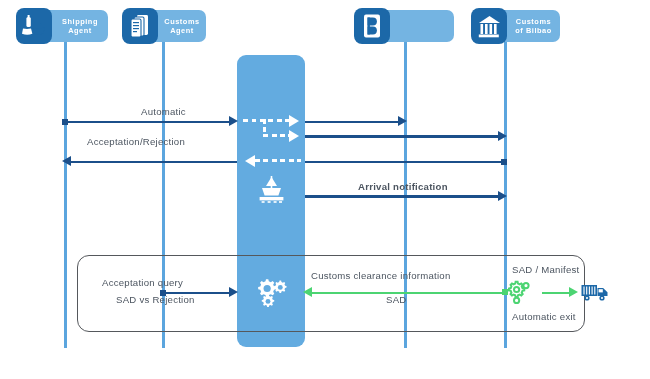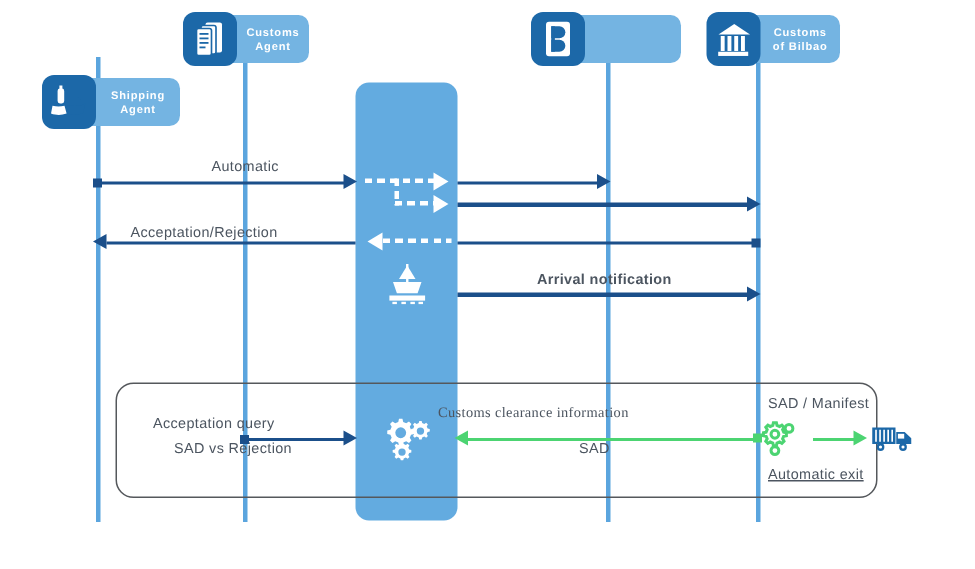--- a/index.html
+++ b/index.html
@@ -84,21 +84,21 @@
           <circle cx="13.15" cy="11.5" r="3.6" fill="#63ABE0"></circle>
           <path d="M25.5 3.6 l1.6 0 .35 1.45 1.4.58 1.27-.75 1.12 1.12-.75 1.27.58 1.4 1.45.35 0 1.6-1.45.35-.58 1.4.75 1.27-1.12 1.12-1.27-.75-1.4.58-.35 1.45-1.6 0-.35-1.45-1.4-.58-1.27.75-1.12-1.12.75-1.27-.58-1.4-1.45-.35 0-1.6 1.45-.35.58-1.4-.75-1.27 1.12-1.12 1.27.75 1.4-.58z"></path>
           <circle cx="26.3" cy="10.4" r="2.45" fill="#63ABE0"></circle>
           <path d="M13.2 17.6 l1.6 0 .35 1.45 1.4.58 1.27-.75 1.12 1.12-.75 1.27.58 1.4 1.45.35 0 1.6-1.45.35-.58 1.4.75 1.27-1.12 1.12-1.27-.75-1.4.58-.35 1.45-1.6 0-.35-1.45-1.4-.58-1.27.75-1.12-1.12.75-1.27-.58-1.4-1.45-.35 0-1.6 1.45-.35.58-1.4-.75-1.27 1.12-1.12 1.27.75 1.4-.58z"></path>
           <circle cx="14" cy="24.4" r="2.45" fill="#63ABE0"></circle>
         </g>
       </svg>
     </span>
   </div>
 
-  <div class="actor" style="left:30px;top:10px;width:90px;margin-top:42px;">
+  <div class="actor" style="left:18px;top:10px;width:90px;">
     <span class="badge">
       <svg width="26" height="24" viewBox="0 0 26 24">
         <path d="M2 14.5 c3 .6 5 .6 8 0 l1.4 5.2 c-3.6 1.3-6.8 1.3-10.4 0z" fill="#ffffff"></path>
         <rect x="5.4" y="3" width="4.4" height="10" rx="1.6" fill="#ffffff"></rect>
         <rect x="6.6" y="1" width="2" height="2.4" fill="#ffffff"></rect>
         <path d="M11 9 h7.5 a2 2 0 0 1 2 2 v4 h-9.5z" fill="#1C68A8"></path>
         <path d="M11.5 14 c4 1 8 1 12.4-1 l-1.6 6.4 c-3.6 1.4-7.2 1.4-10.4 .2z" fill="#1C68A8"></path>
       </svg>
     </span>
     <span class="alabel">Shipping
@@ -159,21 +159,21 @@
   <div class="head r" style="left:498px;top:130.5px;"></div>
 
   <div class="dash" style="left:243px;top:119px;width:48px;"></div>
   <div class="whead r" style="left:289px;top:115px;"></div>
   <div class="dashv" style="left:263px;top:119px;height:18px;"></div>
   <div class="dash" style="left:263px;top:134px;width:28px;"></div>
   <div class="whead r" style="left:289px;top:130px;"></div>
 
   <div class="head l" style="left:62px;top:156px;"></div>
   <div class="ln blue" style="left:71px;top:160.5px;width:166px;"></div>
-  <div class="lbl" style="left:87px;top:150px;">Acceptation/Rejection</div>
+  <div class="lbl" style="left:87px;top:136px;">Acceptation/Rejection</div>
 
   <div class="dash" style="left:255px;top:159px;width:46px;"></div>
   <div class="whead l" style="left:245px;top:155px;"></div>
 
   <div class="ln blue" style="left:305px;top:160.5px;width:198px;"></div>
   <div class="dot" style="left:501px;top:159px;"></div>
 
   <div class="ln blue" style="left:305px;top:195px;width:196px;"></div>
   <div class="head r" style="left:498px;top:190.5px;"></div>
   <div class="lbl" style="left:358px;top:181px;font-weight:bold;">Arrival notification</div>
@@ -182,21 +182,21 @@
 
   <div class="dot" style="left:160px;top:290px;"></div>
   <div class="ln blue" style="left:163px;top:291.5px;width:68px;"></div>
   <div class="head r" style="left:229px;top:287px;"></div>
   <div class="lbl" style="left:102px;top:277px;">Acceptation query</div>
   <div class="lbl" style="left:116px;top:294px;">SAD vs Rejection</div>
 
   <div class="ln green" style="left:311px;top:291.5px;width:194px;"></div>
   <div class="head l green" style="left:303px;top:287px;"></div>
   <div class="dot green" style="left:502px;top:289px;"></div>
-  <div class="lbl" style="left:292px;top:270px;font-family:Liberation Serif, serif;">Customs clearance information</div>
+  <div class="lbl" style="left:311px;top:270px;">Customs clearance information</div>
   <div class="lbl" style="left:386px;top:294px;">SAD</div>
 
   <span class="ico" style="left:508px;top:280px;">
     <svg width="26" height="26" viewBox="0 0 26 26">
       <g fill="none" stroke="#4CD472" stroke-width="2">
         <path d="M7.6 1.8 l2 0 .4 1.8 1.7.72 1.57-.93 1.4 1.4-.93 1.57.72 1.7 1.8.4 0 2-1.8.4-.72 1.7.93 1.57-1.4 1.4-1.57-.93-1.7.72-.4 1.8-2 0-.4-1.8-1.7-.72-1.57.93-1.4-1.4.93-1.57-.72-1.7-1.8-.4 0-2 1.8-.4.72-1.7-.93-1.57 1.4-1.4 1.57.93 1.7-.72z"></path>
         <circle cx="8.6" cy="9.5" r="2.6"></circle>
         <circle cx="18" cy="5.6" r="2.6"></circle>
         <circle cx="8.6" cy="20.4" r="2.6"></circle>
       </g>
@@ -212,15 +212,15 @@
       </g>
       <path d="M16.5 6 h5.6 l4.4 4.2 V14 h-10z" fill="#1C68A8"></path>
       <rect x="17.6" y="7.2" width="4.2" height="3.2" fill="#ffffff"></rect>
       <circle cx="6" cy="16" r="2.6" fill="#1C68A8"></circle>
       <circle cx="21" cy="16" r="2.6" fill="#1C68A8"></circle>
       <circle cx="6" cy="16" r="1.05" fill="#ffffff"></circle>
       <circle cx="21" cy="16" r="1.05" fill="#ffffff"></circle>
     </svg>
   </span>
   <div class="lbl" style="left:512px;top:264px;">SAD / Manifest</div>
-  <div class="lbl" style="left:512px;top:311px;text-decoration:underline;">Automatic exit</div>
+  <div class="lbl" style="left:512px;top:311px;">Automatic exit</div>
 
 </div>
 
 </body></html>

